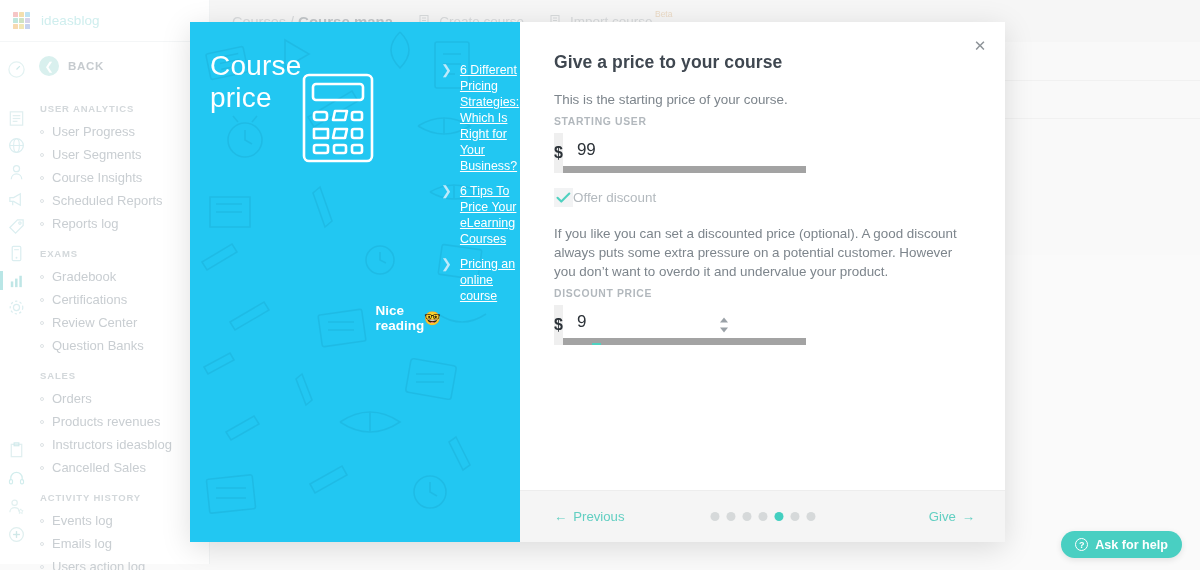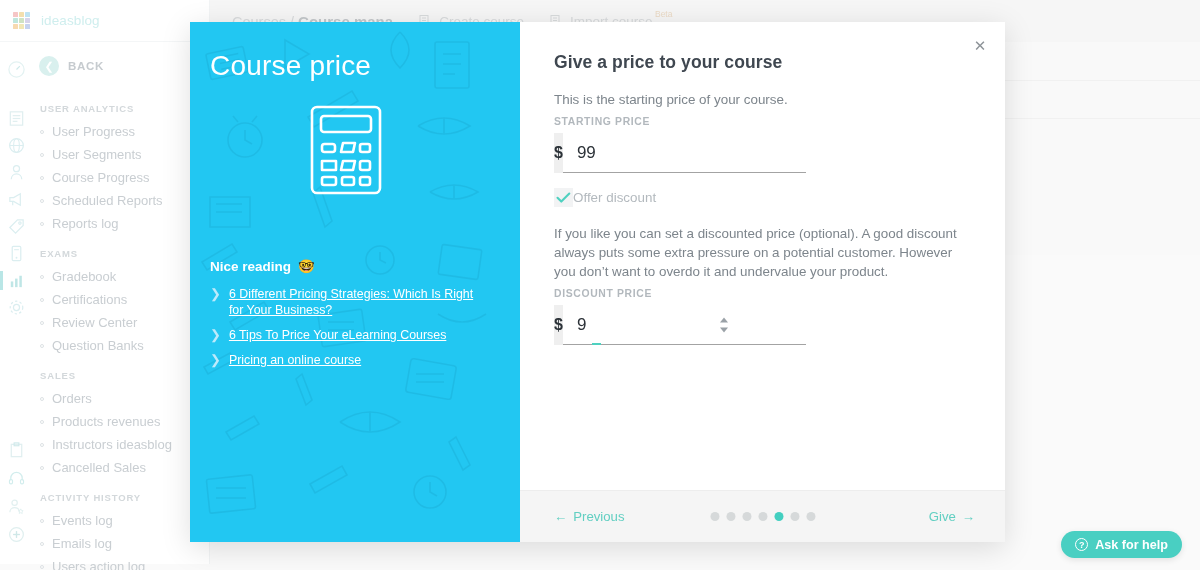--- a/index.html
+++ b/index.html
@@ -90,26 +90,26 @@
     background: #ffffff; z-index: 10;
     box-shadow: 0 6px 28px rgba(0,0,0,.13);
     display: flex; overflow: hidden;
   }
 
   
   .m-left {
     width: 330px; flex: none; background: #22c7f2; position: relative; overflow: hidden;
   }
   .doodles { position: absolute; inset: 0; opacity: .13; }
-  .m-left-inner { position: relative; z-index: 2; height: 100%; padding: 28px 39px 18px 20px; display:flex; flex-direction: column; border-radius: 28px; }
+  .m-left-inner { position: relative; z-index: 2; height: 100%; padding: 28px 39px 18px 20px; display:flex; flex-direction: row; border-radius: 28px; }
   .m-title { font-size: 28px; color: #ffffff; font-weight: normal; letter-spacing: .2px; }
   .calc-wrap { flex: 0 0 auto; display:flex; justify-content:center; margin-top: 22px; }
   .nice-reading {
     margin-top: 62px; font-size: 13.5px; font-weight: bold; color: #ffffff;
-    display: flex; align-items: center; gap: 7px;
+    display: flex; align-items: center; 
   }
   .links { margin-top: 12px; display: flex; flex-direction: column; gap: 9px; }
   .link-row { display: flex; gap: 8px; align-items: flex-start; }
   .chev { color: #bdeafb; font-size: 13px; line-height: 16px; flex: none; }
   .link-a {
     color: #ffffff; font-size: 12.4px; line-height: 16px; text-decoration: underline;
     max-width: 258px;
   }
 
   
@@ -125,21 +125,21 @@
   .field-label {
     font-size: 10.4px; letter-spacing: .65px; color: #b2b8bd; font-weight: bold; margin-top: 7px;
   }
   .price-field { display: flex; align-items: stretch; width: 190px; margin-top: 6px; position: relative; }
   .price-field.wide { width: 186px; }
   .pf-prefix {
     width: 38px; background: #efefef; display:flex; align-items:center; justify-content:center;
     font-size: 16px; color: #2c3238; font-weight: bold;
   }
   .pf-input {
-    flex: 1; border: none; border-bottom: 1px solid #a3a3a3; outline: none;
+    flex: 1; border: none; border-bottom: 7px solid #a3a3a3; outline: none;
     font-family: "Liberation Sans", sans-serif;
     font-size: 17px; color: #2c3238; padding: 9px 8px 9px 14px; background: transparent;
     height: 40px;
   }
   .pf-underline-accent {
     position:absolute; left: 38px; bottom: 0; width: 9px; height: 2px; background: #4fd1c0;
   }
   .spinner {
     position: absolute; right: 12px; top: 50%; transform: translateY(-50%);
     display: flex; flex-direction: column; gap: 5px; align-items: center;
@@ -344,21 +344,21 @@
           <div class="sb-item">
             <span class="sb-dot"></span>
             <span>User Progress</span>
           </div>
           <div class="sb-item">
             <span class="sb-dot"></span>
             <span>User Segments</span>
           </div>
           <div class="sb-item">
             <span class="sb-dot"></span>
-            <span>Course Progress</span>
+            <span>Course Insights</span>
           </div>
           <div class="sb-item">
             <span class="sb-dot"></span>
             <span>Scheduled Reports</span>
           </div>
           <div class="sb-item">
             <span class="sb-dot"></span>
             <span>Reports log</span>
           </div>
           <div class="sb-group">EXAMS</div>
@@ -501,21 +501,21 @@
       </div>
     </div>
 
     <div class="m-right">
       <div class="m-close">✕</div>
 
       <div class="m-body">
         <div class="m-h2">Give a price to your course</div>
         <div class="m-p">This is the starting price of your course.</div>
 
-        <div class="field-label">STARTING PRICE</div>
+        <div class="field-label">STARTING USER</div>
         <div class="price-field">
           <div class="pf-prefix">$</div>
           <input class="pf-input" type="text" value="99" style="">
         </div>
 
         <div class="checkrow">
           <div class="checkbox">
             <svg width="15" height="12" viewBox="0 0 15 12">
               <path d="M1.5 5.8 L5.3 9.6 L13.3 1.6" fill="none" stroke="#4fd1c0" stroke-width="2.1" stroke-linecap="round" stroke-linejoin="round"></path>
             </svg>

